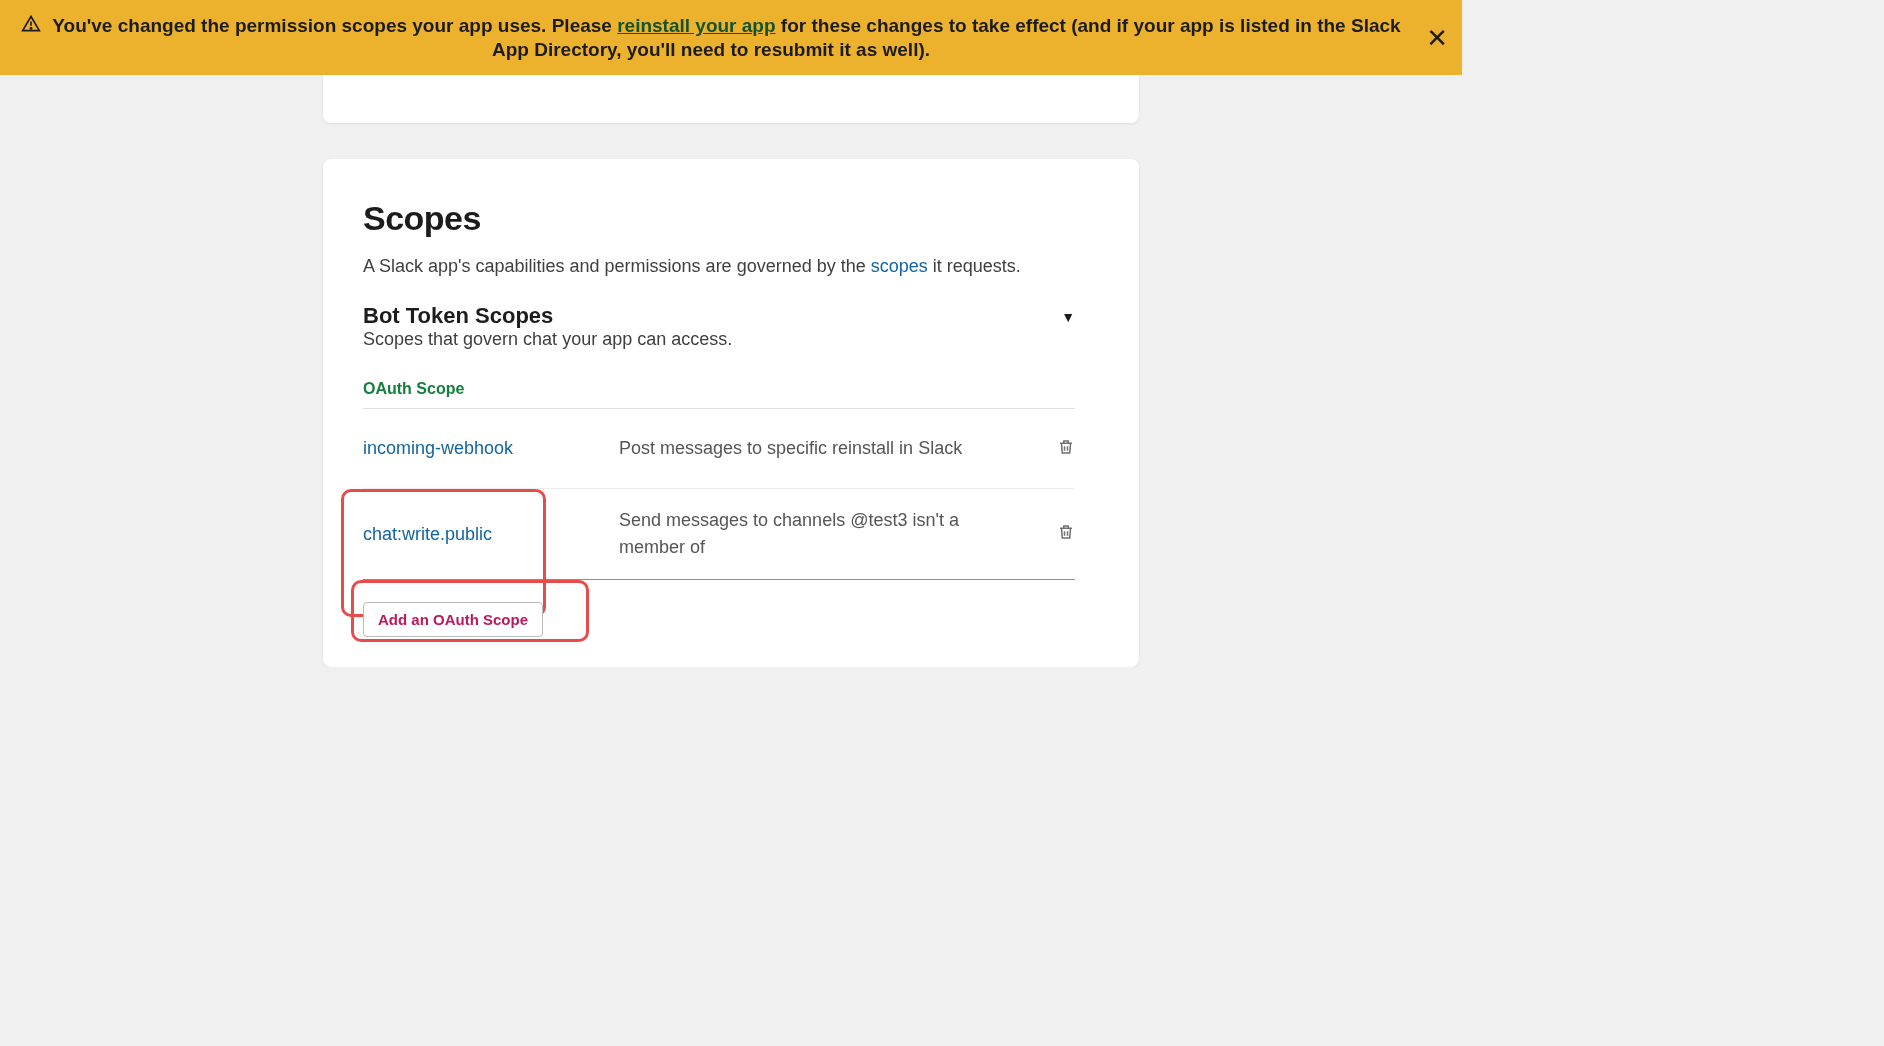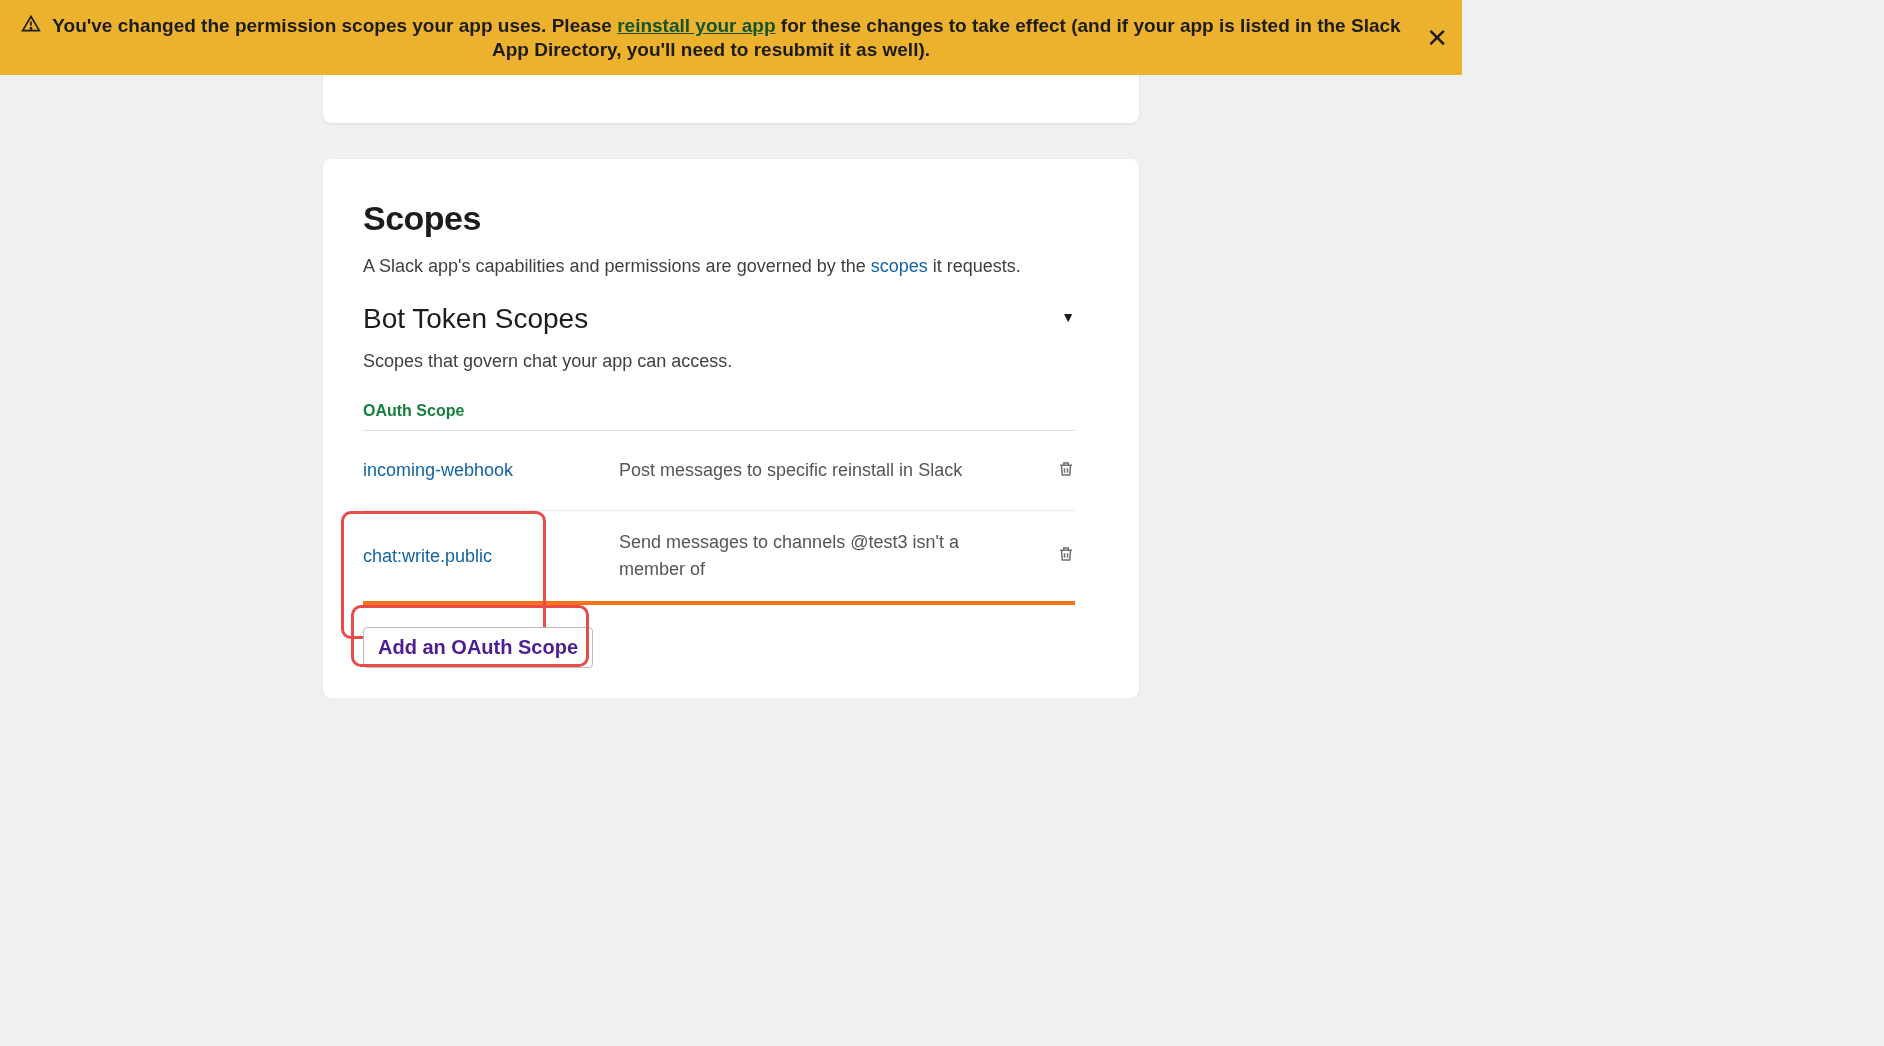--- a/index.html
+++ b/index.html
@@ -71,23 +71,23 @@
       color: #3f3f3f;
       margin-bottom: 26px;
     }
     .scopes-desc a { color: #1264a3; text-decoration: none; }
     .bot-header {
       display: flex;
       justify-content: space-between;
       align-items: flex-start;
     }
     .bot-title {
-      font-size: 28px;
-      font-weight: 400;
-      margin-bottom: 16px;
+      font-size: 22px;
+      font-weight: 700;
+      margin-bottom: 0;
     }
     .bot-sub {
       font-size: 18px;
       color: #3f3f3f;
       margin-bottom: 30px;
     }
     .caret {
       font-size: 14px;
       margin-top: 6px;
     }
@@ -126,24 +126,24 @@
     .trash {
       color: #6f6f6f;
       cursor: pointer;
     }
     .add-btn {
       margin-top: 22px;
       background: #fff;
       border: 1px solid #bbb;
       border-radius: 4px;
       padding: 8px 14px;
-      font-size: 20px;
+      font-size: 15px;
       font-weight: 600;
       cursor: pointer;
-      color: #4c1d95;
+      color: #be185d;
     }
     .highlight-box-1 {
       position: absolute;
       border: 3px solid #e94b4b;
       border-radius: 10px;
       pointer-events: none;
     }
     .card-pos { position: relative; }
     .hl1 { left: -22px; top: 0px; width: 205px; height: 128px; }
     .hl2 { left: -12px; top: 0px; width: 238px; height: 62px; }
@@ -195,21 +195,21 @@
         <div class="col-desc scope-desc">Post messages to specific reinstall in Slack</div>
         <div class="col-act trash">
           <svg width="18" height="20" viewBox="0 0 24 24" fill="none" stroke="#6f6f6f" stroke-width="2">
               <path d="M4 7h16M9 7V4h6v3M6 7l1 13h10l1-13M10 11v6M14 11v6"></path>
             </svg>
         </div>
       </div>
 
       <div class="row-rel">
         <div class="highlight-box-1 hl1"></div>
-        <div class="table-row" style="border-bottom:4px solid #f97316;">
+        <div class="table-row" style="border-bottom:1px solid #f97316;">
           <div class="col-scope"><span class="scope-name">chat:write.public</span></div>
           <div class="col-desc scope-desc">Send messages to channels @test3 isn't a member of</div>
           <div class="col-act trash">
             <svg width="18" height="20" viewBox="0 0 24 24" fill="none" stroke="#6f6f6f" stroke-width="2">
                 <path d="M4 7h16M9 7V4h6v3M6 7l1 13h10l1-13M10 11v6M14 11v6"></path>
               </svg>
           </div>
         </div>
       </div>
 

